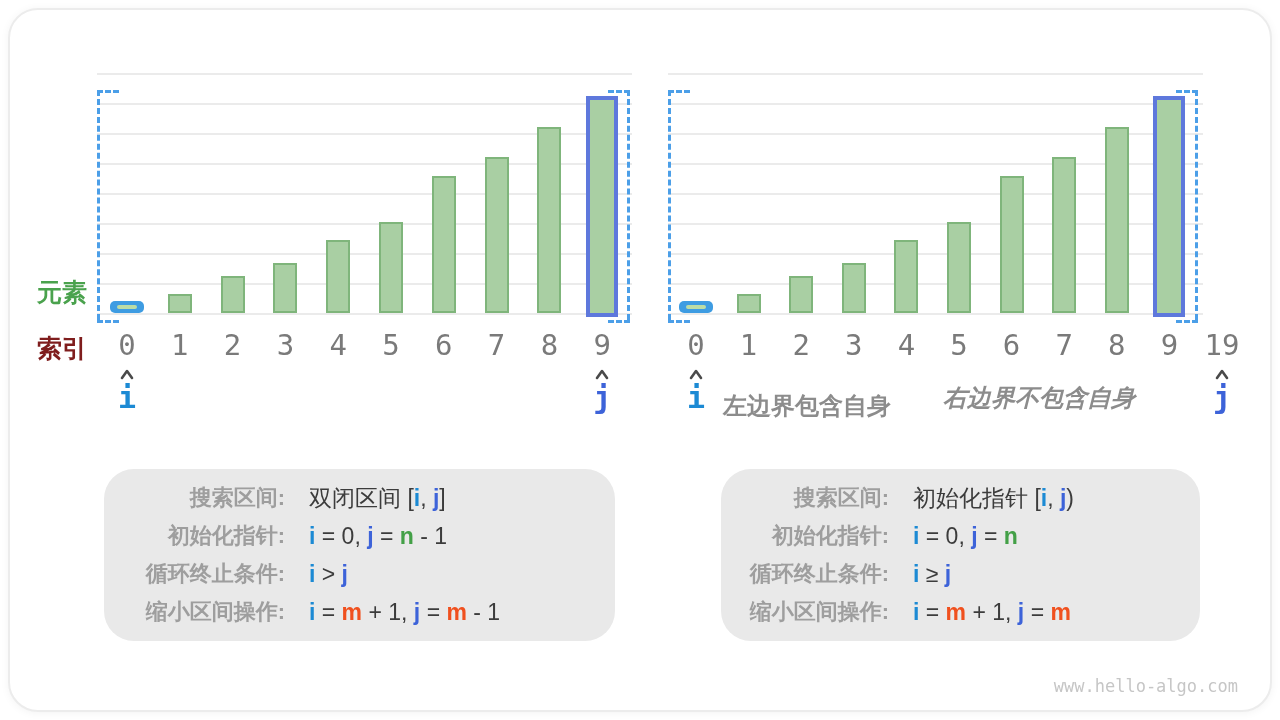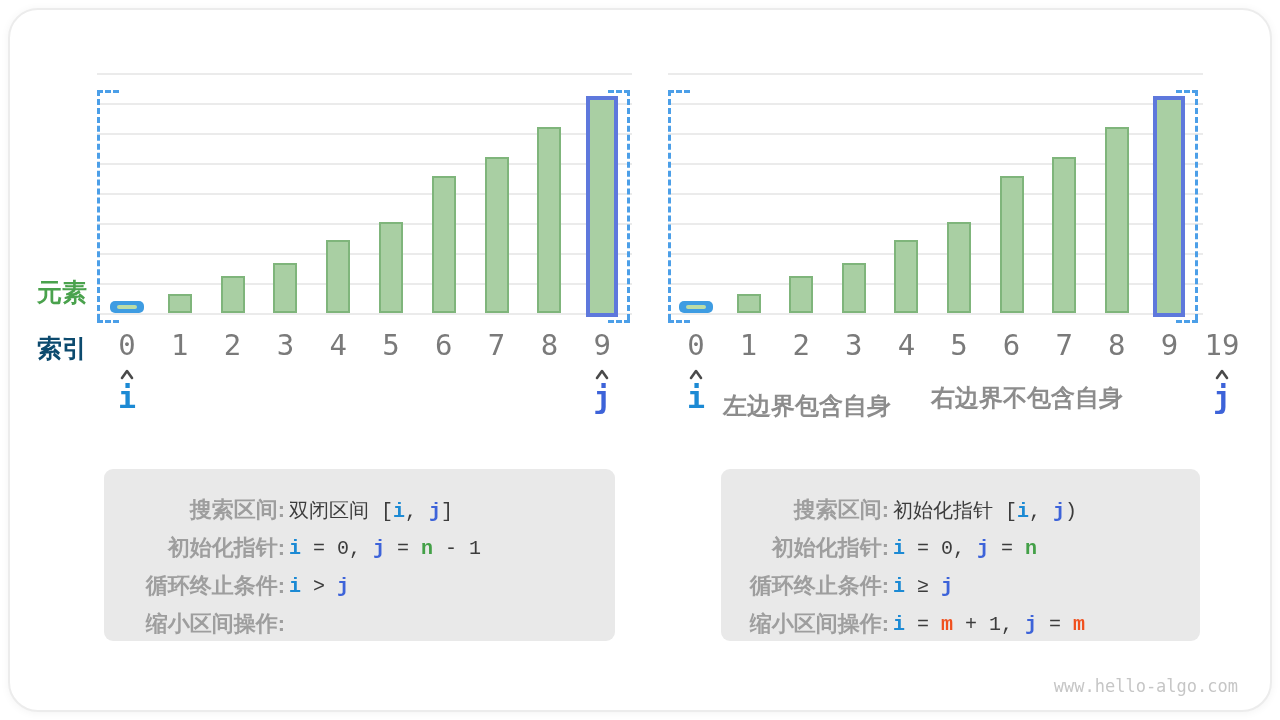--- a/index.html
+++ b/index.html
@@ -34,33 +34,33 @@
     font-family:"DejaVu Sans Mono", monospace; font-weight:bold; font-size:30px;
   }
   .caption {
     position:absolute; transform:translateX(-50%); white-space:nowrap;
     font-weight:bold; font-size:24px; color:#8c8c8c;
   }
   .vline { position:absolute; width:0; border-left:3px dashed #4c9fe8; }
   .hseg  { position:absolute; height:0; border-top:3px dashed #4c9fe8; }
   .axis-label { position:absolute; font-weight:bold; font-size:25px; white-space:nowrap; }
   .axis-label.elements { color:#4aa24d; }
-  .axis-label.index    { color:#0c4a6e; }
+  .axis-label.index    { color:#7f1d1d; }
   .legend-box {
-    position:absolute; background:#e9e9e9; border-radius:9px;
-    padding-top:22px; box-sizing:border-box;
+    position:absolute; background:#e9e9e9; border-radius:30px;
+    padding-top:10px; box-sizing:border-box;
   }
   .row { display:flex; height:38px; align-items:center; }
   .row-label {
     text-align:right; font-weight:bold; font-size:22px; color:#9e9e9e;
     flex:none; white-space:pre;
   }
   .row-value {
-    margin-left:4px; font-family:Liberation Mono, monospace;
-    font-size:20px; color:#3c3c3c; white-space:pre;
+    margin-left:24px; font-family:Liberation Sans, sans-serif;
+    font-size:23px; color:#3c3c3c; white-space:pre;
   }
   .row-value .c { font-weight:bold; }
   .watermark {
     position:absolute; right:42px; top:676px;
     font-family:"DejaVu Sans Mono", monospace; font-size:17px; color:#c6c6c6;
   }
 </style>
 </head>
 <body>
 
@@ -151,21 +151,21 @@
     <div class="index-label" style="left: 525px; top: 268px;">19</div>
     <div class="caret" style="left: 22px; top: 306px;"><svg width="14" height="11">
         <path d="M2 9 L7 2 L12 9" fill="none" stroke="#4a4a4a" stroke-width="2.6" stroke-linecap="round" stroke-linejoin="round"></path>
       </svg></div>
     <div class="pointer-label" style="left: -1px; top: 320px; color: rgb(28, 138, 212);">i</div>
     <div class="caret" style="left: 548px; top: 306px;"><svg width="14" height="11">
         <path d="M2 9 L7 2 L12 9" fill="none" stroke="#4a4a4a" stroke-width="2.6" stroke-linecap="round" stroke-linejoin="round"></path>
       </svg></div>
     <div class="pointer-label" style="left: 525px; top: 320px; color: rgb(61, 99, 217);">j</div>
     <div class="caption" style="left: 140px; top: 330px;">左边界包含自身</div>
-    <div class="caption" style="left: 360px; top: 322px;">右边界不包含自身</div>
+    <div class="caption" style="left: 372px; top: 322px; font-style: italic;">右边界不包含自身</div>
     <div class="vline" style="left: 1px; top: 30px; height: 230px;"></div>
     <div class="vline" style="left: 528px; top: 30px; height: 230px;"></div>
     <div class="hseg" style="left: 1px; top: 30px; width: 22px;"></div>
     <div class="hseg" style="left: 509px; top: 30px; width: 22px;"></div>
     <div class="hseg" style="left: 1px; top: 260px; width: 22px;"></div>
     <div class="hseg" style="left: 509px; top: 260px; width: 22px;"></div>
   </div>
 
 <div class="legend-box" style="left: 104px; top: 469px; width: 511px; height: 172px;">
     <div class="row">
@@ -175,20 +175,21 @@
     <div class="row">
       <div class="row-label" style="width: 181px;">初始化指针:</div>
       <div class="row-value"><span class="c" style="color: rgb(28, 138, 212);">i</span><span> = 0, </span><span class="c" style="color: rgb(61, 99, 217);">j</span><span> = </span><span class="c" style="color: rgb(67, 160, 71);">n</span><span> - 1</span></div>
     </div>
     <div class="row">
       <div class="row-label" style="width: 181px;">循环终止条件:</div>
       <div class="row-value"><span class="c" style="color: rgb(28, 138, 212);">i</span><span> &gt; </span><span class="c" style="color: rgb(61, 99, 217);">j</span></div>
     </div>
     <div class="row">
       <div class="row-label" style="width: 181px;">缩小区间操作:</div>
+      <div class="row-value"><span class="c" style="color: rgb(28, 138, 212);">i</span><span> = </span><span class="c" style="color: rgb(240, 80, 30);">m</span><span> + 1, </span><span class="c" style="color: rgb(61, 99, 217);">j</span><span> = </span><span class="c" style="color: rgb(240, 80, 30);">m</span><span> - 1</span></div>
     </div>
   </div>
 <div class="legend-box" style="left: 721px; top: 469px; width: 479px; height: 172px;">
     <div class="row">
       <div class="row-label" style="width: 168px;">搜索区间:</div>
       <div class="row-value"><span>初始化指针 [</span><span class="c" style="color: rgb(28, 138, 212);">i</span><span>, </span><span class="c" style="color: rgb(61, 99, 217);">j</span><span>)</span></div>
     </div>
     <div class="row">
       <div class="row-label" style="width: 168px;">初始化指针:</div>
       <div class="row-value"><span class="c" style="color: rgb(28, 138, 212);">i</span><span> = 0, </span><span class="c" style="color: rgb(61, 99, 217);">j</span><span> = </span><span class="c" style="color: rgb(67, 160, 71);">n</span></div>

